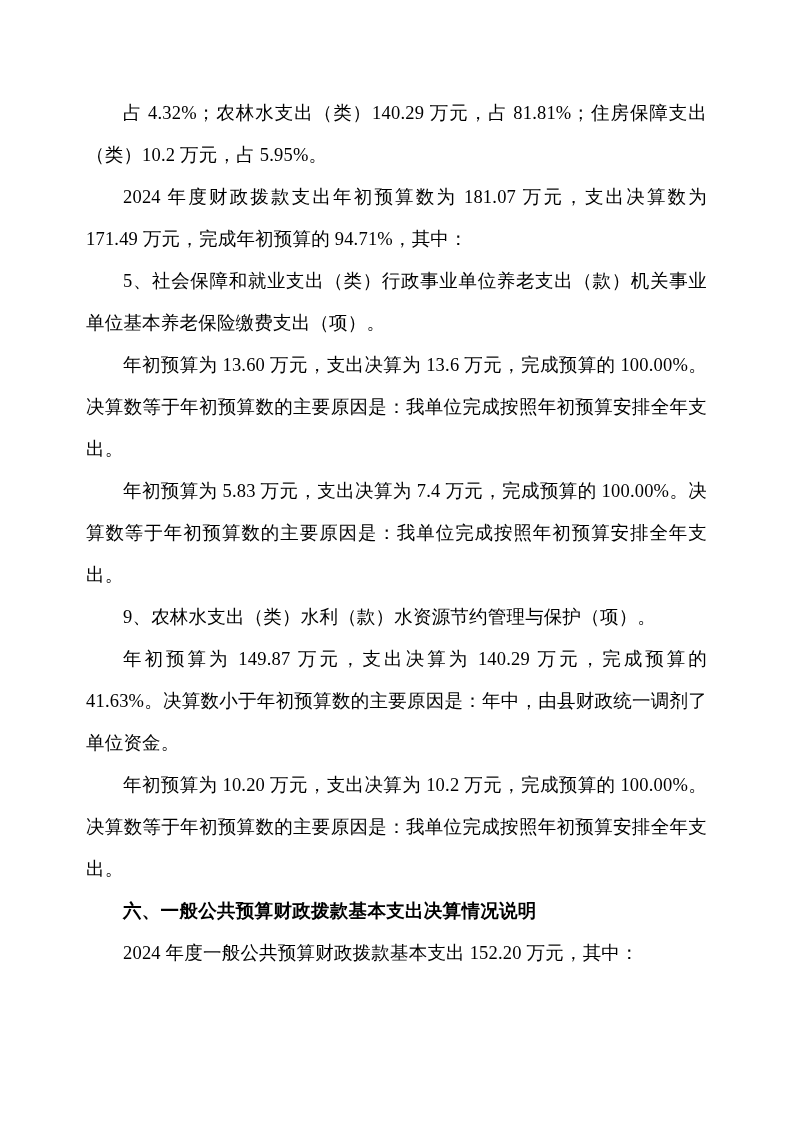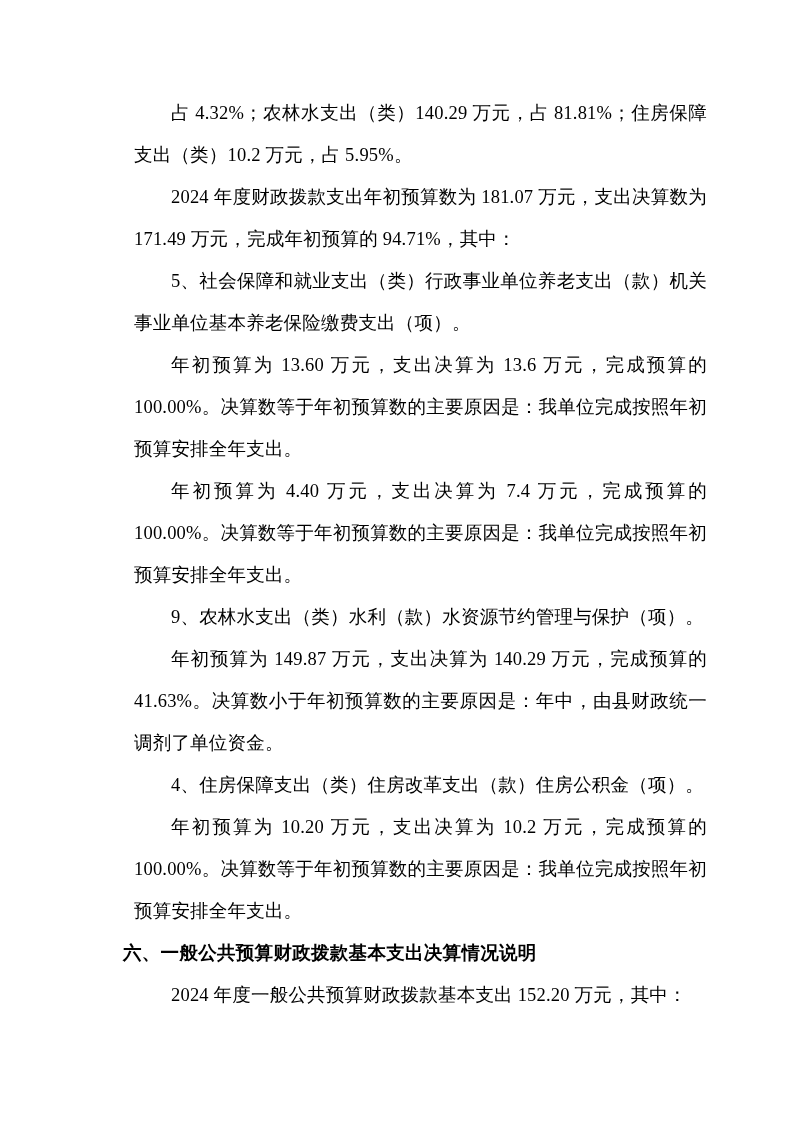--- a/index.html
+++ b/index.html
@@ -37,46 +37,44 @@
     letter-spacing: 0.2px;
   }
   .heading {
     text-indent: 2em;
     font-weight: bold;
     letter-spacing: 0.3px;
   }
   .justify-stretch {
     text-align: justify;
     text-justify: inter-ideograph;
-    margin-left: 48px;
   }
 </style>
 </head>
 <body>
 
 <div class="page">
   <div class="doc-body">
 
     <p class="para justify-stretch">占 4.32%；农林水支出（类）140.29 万元，占 81.81%；住房保障支出（类）10.2 万元，占 5.95%。</p>
 
 
     <p class="para justify-stretch">2024 年度财政拨款支出年初预算数为 181.07 万元，支出决算数为 171.49 万元，完成年初预算的 94.71%，其中：</p>
 
     <p class="para justify-stretch">5、社会保障和就业支出（类）行政事业单位养老支出（款）机关事业单位基本养老保险缴费支出（项）。</p>
 
     <p class="para justify-stretch">年初预算为 13.60 万元，支出决算为 13.6 万元，完成预算的 100.00%。决算数等于年初预算数的主要原因是：我单位完成按照年初预算安排全年支出。</p>
 
 
-    <p class="para justify-stretch">年初预算为 4.40 万元，支出决算为 7.4 万元，完成预算的 100.00%。决算数等于年初预算数的主要原因是：我单位完成按照年初预算安排全年支出。</p>
+    <p class="para justify-stretch">年初预算为 5.83 万元，支出决算为 7.4 万元，完成预算的 100.00%。决算数等于年初预算数的主要原因是：我单位完成按照年初预算安排全年支出。</p>
 
     <p class="para justify-stretch">9、农林水支出（类）水利（款）水资源节约管理与保护（项）。</p>
 
     <p class="para justify-stretch">年初预算为 149.87 万元，支出决算为 140.29 万元，完成预算的 41.63%。决算数小于年初预算数的主要原因是：年中，由县财政统一调剂了单位资金。</p>
 
-    <p class="para justify-stretch">4、住房保障支出（类）住房改革支出（款）住房公积金（项）。</p>
 
     <p class="para justify-stretch">年初预算为 10.20 万元，支出决算为 10.2 万元，完成预算的 100.00%。决算数等于年初预算数的主要原因是：我单位完成按照年初预算安排全年支出。</p>
 
     <p class="heading">六、一般公共预算财政拨款基本支出决算情况说明</p>
 
     <p class="para justify-stretch">2024 年度一般公共预算财政拨款基本支出 152.20 万元，其中：</p>
 
   </div>
 </div>
 

